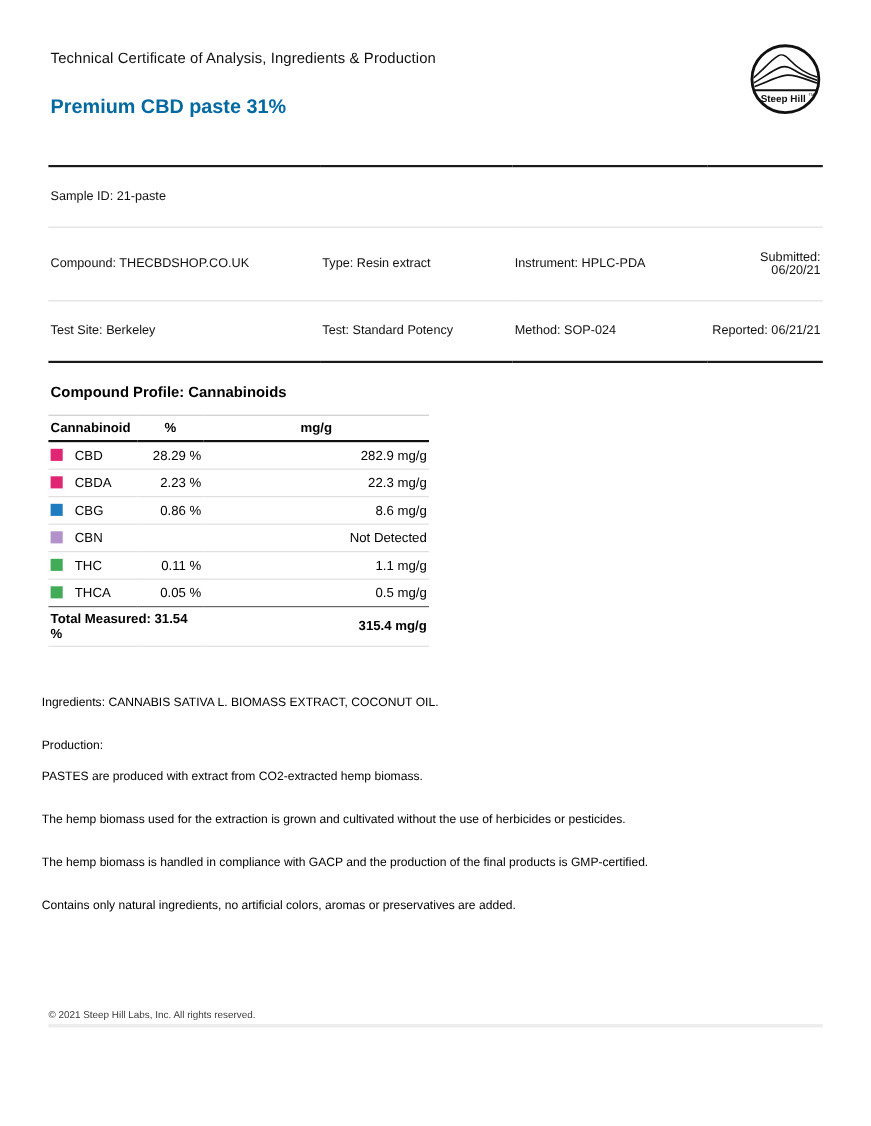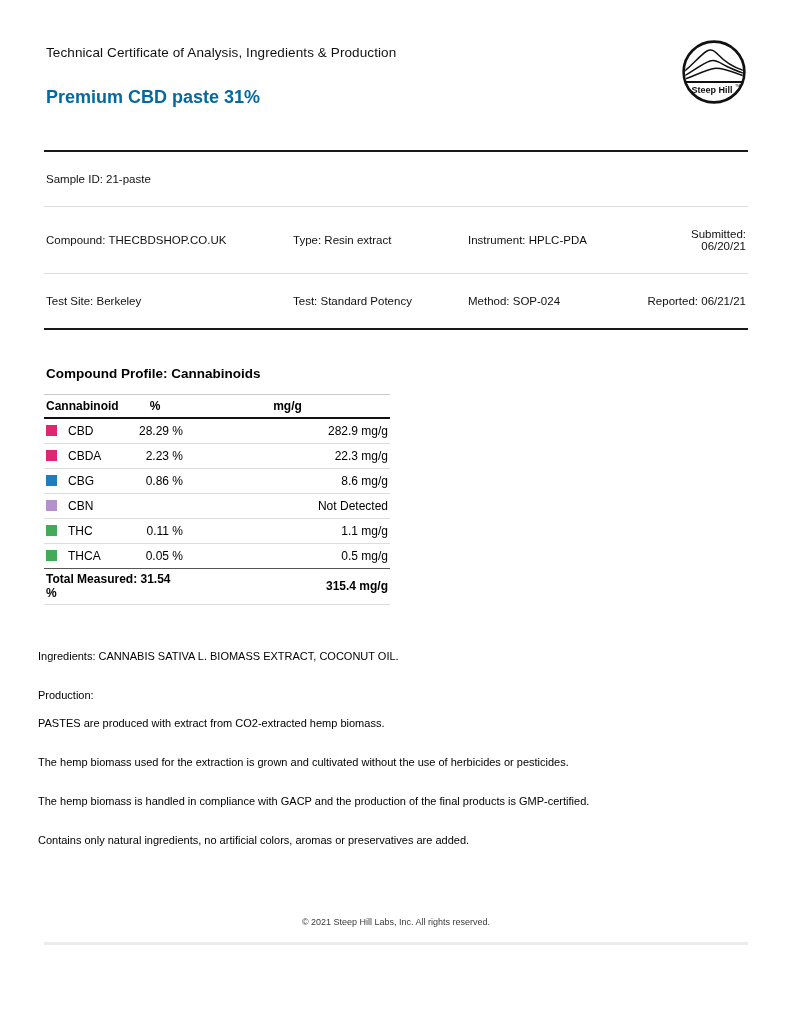--- a/index.html
+++ b/index.html
@@ -28,21 +28,21 @@
     font-size: 11.5px; color: #111;
   }
   table.info-table td { padding: 21px 2px; height: 21px; vertical-align: middle; }
   table.info-table tr.rule td { border-bottom: 1px solid #dcdcdc; }
   td.c1 { width: 247px; }
   td.c2 { width: 175px; }
   td.c3 { width: 177px; }
   td.c4 { width: 105px; text-align: right; padding-right: 10px; }
 
   
-  .section-heading { margin-top: 36px; margin-left: 2px; font-size: 13.5px; font-weight: bold; }
+  .section-heading { margin-top: 19px; margin-left: 2px; font-size: 13.5px; font-weight: bold; }
   table.comp-table {
     width: 346px; margin-top: 13px;
     border-collapse: collapse;
     font-size: 12px;
   }
   table.comp-table thead tr { border-top: 1px solid #c9c9c9; border-bottom: 2px solid #111; }
   table.comp-table th { font-weight: bold; padding: 4px 2px; height: 21px; }
   th.h-name { text-align: left; width: 81px; }
   th.h-pct  { text-align: center; width: 60px; }
   th.h-mgg  { text-align: center; width: 205px; }
@@ -60,24 +60,24 @@
   tr.total-row { border-bottom: 2.5px solid #111; }
   tr.total-row td { height: 20px; padding: 3px 2px 4px 2px; font-weight: bold; }
 
   
   .paragraphs { margin-top: 37px; margin-left: -6px; width: 716px; font-size: 11px; line-height: 28px; color: #000; }
   .paragraphs p { margin-bottom: 11px; }
 
   
   .footer {
     position: absolute; left: 44px; right: 44px; top: 917px;
-    text-align: center;
+    text-align: left;
     font-size: 9px; color: #3a3a3a;
     border-bottom: 3px solid #ececec;
-    padding-bottom: 15px;
+    padding-bottom: 4px;
   }
 </style>
 </head>
 <body>
 
 <div class="content">
 
   <div class="header">
     <div>
       <div class="page-subtitle">Technical Certificate of Analysis, Ingredients &amp; Production</div>

